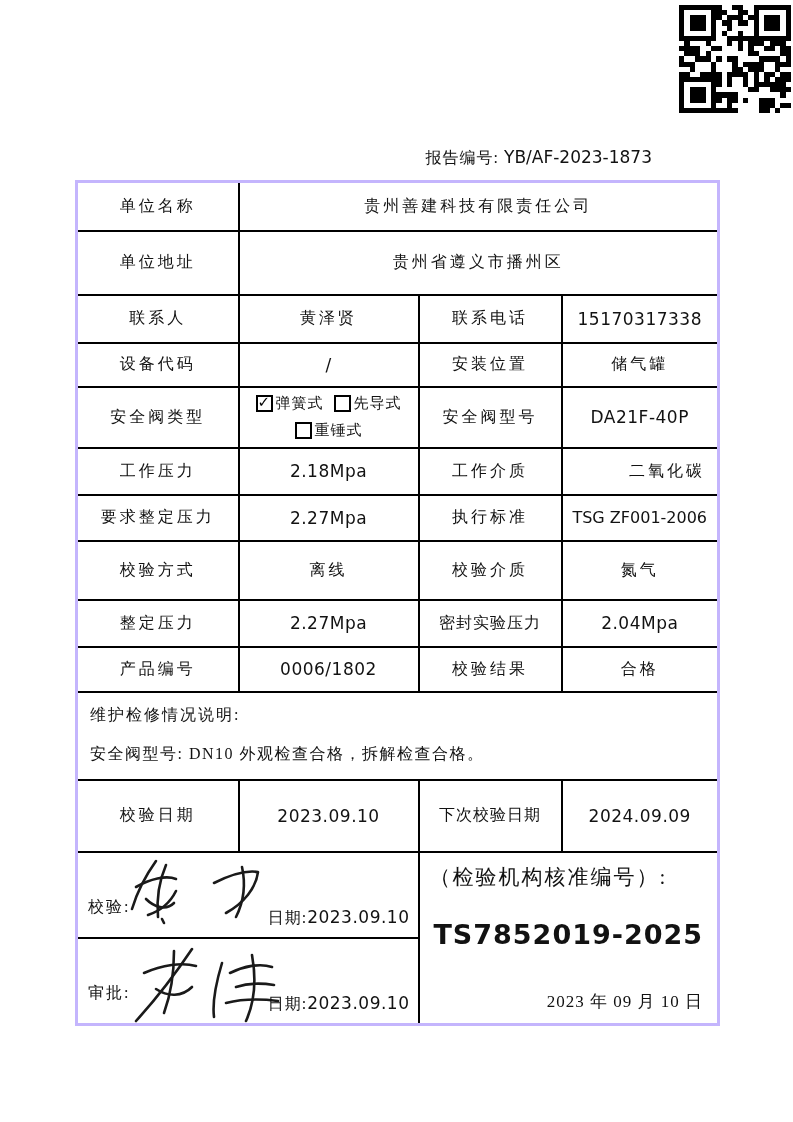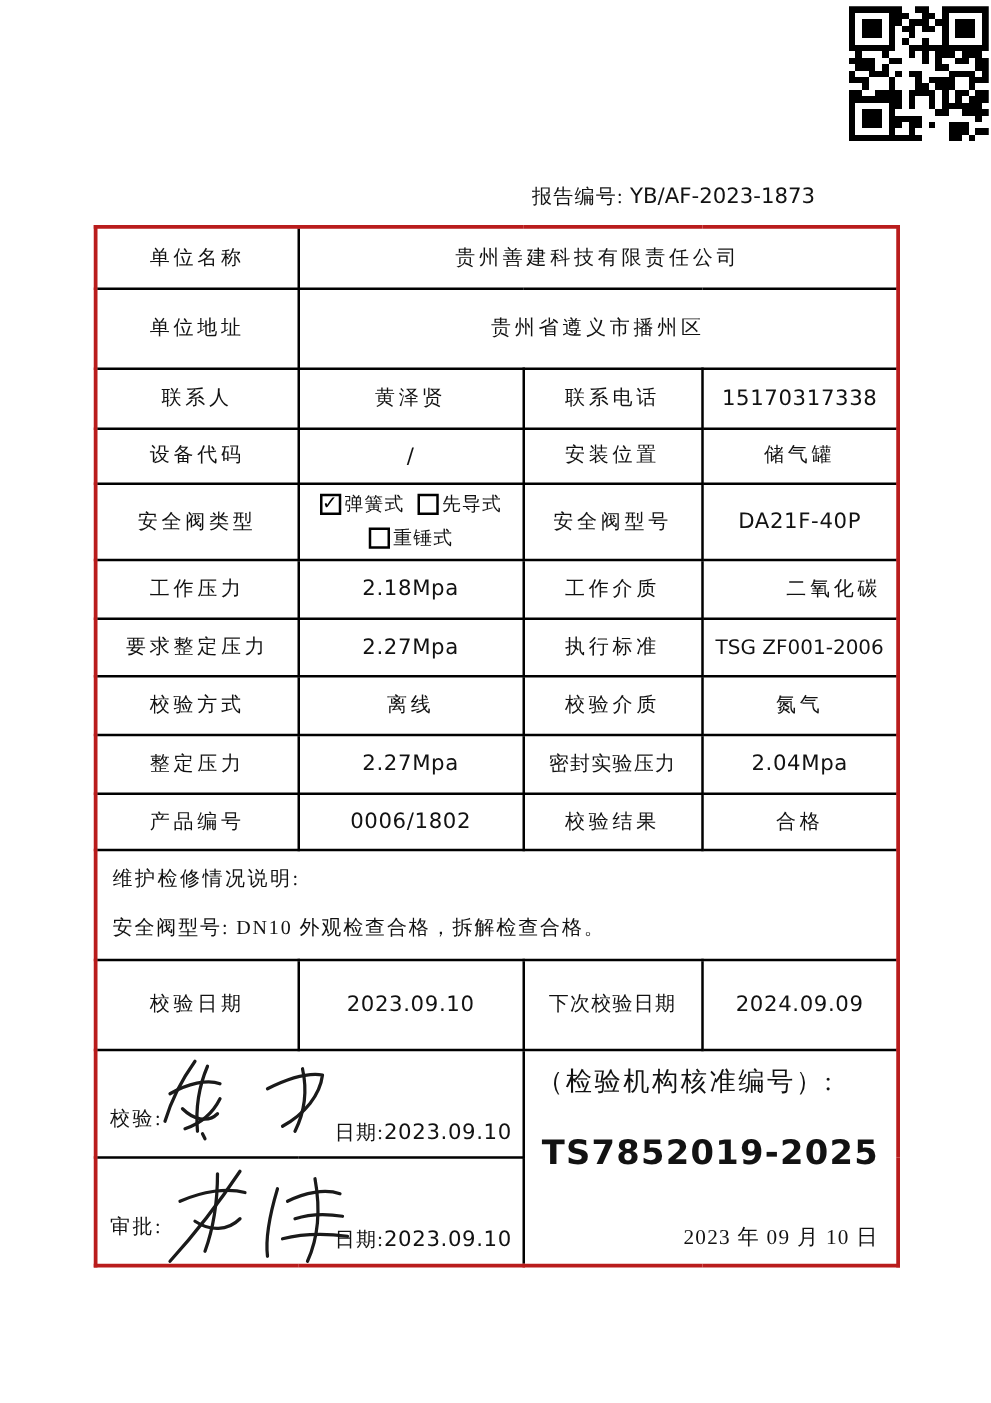--- a/index.html
+++ b/index.html
@@ -23,21 +23,21 @@
     font-size:16px;letter-spacing:1px;white-space:nowrap;
   }
   .report-no .num{letter-spacing:0;}
   .qr{position:absolute;top:5px;left:679px;width:112px;height:108px;}
   .qr svg{width:100%;height:100%;}
   
   table.report{
     position:absolute;left:75px;top:180px;
     width:642px;
     border-collapse:collapse;table-layout:fixed;
-    border:3px solid #b91c1c;
+    border:3px solid #c4b5fd;
   }
   td{
     border:2px solid #000;
     padding:0 4px;
     vertical-align:middle;
     overflow:hidden;
   }
   .lbl{
     text-align:center;
     font-size:16px;letter-spacing:3px;
@@ -328,21 +328,21 @@
         <td class="val num">2.18Mpa</td>
         <td class="lbl">工作介质</td>
         <td class="val cn val-right">二氧化碳</td>
       </tr>
       <tr style="height:46px">
         <td class="lbl">要求整定压力</td>
         <td class="val num">2.27Mpa</td>
         <td class="lbl">执行标准</td>
         <td class="val num" style="font-size:16px;letter-spacing:0;">TSG ZF001-2006</td>
       </tr>
-      <tr style="height:47px">
+      <tr style="height:59px">
         <td class="lbl">校验方式</td>
         <td class="val cn">离线</td>
         <td class="lbl">校验介质</td>
         <td class="val cn">氮气</td>
       </tr>
       <tr style="height:47px">
         <td class="lbl">整定压力</td>
         <td class="val num">2.27Mpa</td>
         <td class="lbl" style="letter-spacing:1px;">密封实验压力</td>
         <td class="val num">2.04Mpa</td>

